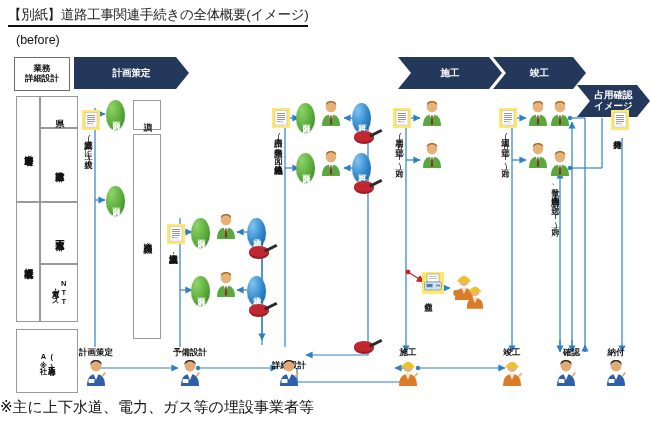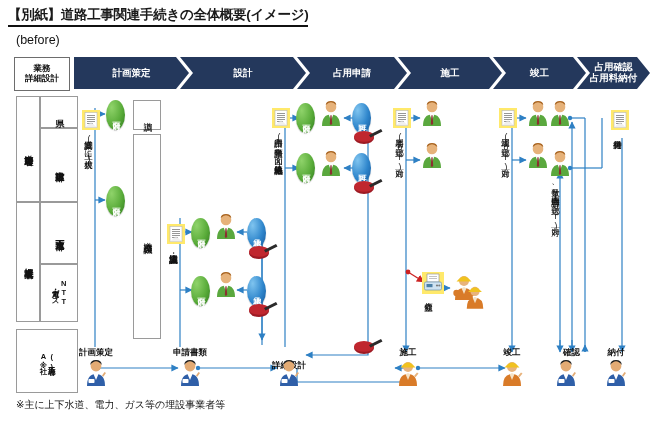--- a/index.html
+++ b/index.html
@@ -9,21 +9,21 @@
     font-family:"Liberation Sans","DejaVu Sans",sans-serif;
     color:#1a1a1a;
     overflow:hidden;
     position:relative;
   }
   .page{position:relative;width:650px;height:421px;}
 
   
   .title{
     position:absolute;left:8px;top:6px;
-    font-size:13.5px;font-weight:bold;letter-spacing:-0.3px;
+    font-size:13.5px;font-weight:normal;letter-spacing:-0.3px;
     border-bottom:2px solid #111;
     padding-bottom:1px;
     white-space:nowrap;
   }
   .subtitle{
     position:absolute;left:16px;top:33px;
     font-size:12.5px;color:#111;white-space:nowrap;
   }
 
   
@@ -57,21 +57,21 @@
   .vtext{
     writing-mode:vertical-rl;text-orientation:upright;
     font-size:9px;font-weight:bold;line-height:1.1;letter-spacing:0.5px;color:#111;
     white-space:nowrap;
   }
   .vtext.sm{font-size:7.5px;letter-spacing:0.2px;}
   .grp.solo{width:62px;left:0;}
 
   
   .footnote{
-    position:absolute;left:16px;top:398px;font-size:10px;color:#111;white-space:nowrap;
+    position:absolute;left:0;top:398px;font-size:15px;color:#111;white-space:nowrap;
   }
 
   
   svg.wires{position:absolute;left:0;top:0;width:650px;height:421px;pointer-events:none;}
 
   
   .vlabel{
     position:absolute;
     writing-mode:vertical-rl;text-orientation:upright;
     font-size:8.5px;line-height:1.05;color:#111;white-space:nowrap;
@@ -114,35 +114,29 @@
   <div class="subtitle">(before)</div>
 
   <div class="procbar">
     <div class="proc-label">
       <span>業務</span>
       <span>詳細設計</span>
     </div>
     <div class="chev first" style="left:60px;width:115px;">
       <span>計画策定</span>
     </div>
-    <div class="chev" style="left:166px;width:126px;">
-      <span>設計</span>
-    </div>
-    <div class="chev" style="left:283px;width:110px;">
-      <span>占用申請</span>
-    </div>
     <div class="chev" style="left:384px;width:104px;">
       <span>施工</span>
     </div>
     <div class="chev" style="left:479px;width:93px;">
       <span>竣工</span>
     </div>
-    <div class="chev" style="left:563px;width:73px;flex-direction:column;">
+    <div class="chev" style="left:563px;width:73px;flex-direction:column;margin-top:28px;">
       <span>占用確認</span>
-      <span>占用料納付</span>
+      <span>イメージ</span>
     </div>
   </div>
 
   <div class="actors">
 
     <div class="grp" style="top:0;height:106px;">
       <span class="vtext">道路管理者</span>
     </div>
     <div class="sub" style="top:0;height:32px;">
       <span class="vtext">県</span>
@@ -570,21 +564,21 @@
     <svg width="24" height="28" viewBox="0 0 24 28">
       <circle cx="12" cy="8" r="5.4" fill="#e3ab74"></circle>
       <path d="M6.2 7 Q12 -0.5 17.8 7 Q17.5 2 12 2 Q6.5 2 6.2 7Z" fill="#20201f"></path>
       <path d="M3 28 Q3 16 12 16 Q21 16 21 28 Z" fill="#2f5fa8"></path>
       <path d="M9.6 16.2 L12 22 L14.4 16.2 L12 15 Z" fill="#ffffff"></path>
       <rect x="4.5" y="21" width="6" height="4" rx="0.8" fill="#ffffff"></rect>
       <path d="M18 17.5 L20.5 14 L22 15 L19.3 18.8 Z" fill="#e3ab74"></path>
     </svg>
   </div>
 
-  <div class="cap" style="left:166px;top:347px;width:48px;">申請書類</div>
+  <div class="cap" style="left:166px;top:347px;width:48px;">予備設計</div>
   <div class="ic" style="left:178px;top:358px;">
     <svg width="24" height="28" viewBox="0 0 24 28">
       <circle cx="12" cy="8" r="5.4" fill="#e3ab74"></circle>
       <path d="M6.2 7 Q12 -0.5 17.8 7 Q17.5 2 12 2 Q6.5 2 6.2 7Z" fill="#20201f"></path>
       <path d="M3 28 Q3 16 12 16 Q21 16 21 28 Z" fill="#2f5fa8"></path>
       <path d="M9.6 16.2 L12 22 L14.4 16.2 L12 15 Z" fill="#ffffff"></path>
       <rect x="4.5" y="21" width="6" height="4" rx="0.8" fill="#ffffff"></rect>
       <path d="M18 17.5 L20.5 14 L22 15 L19.3 18.8 Z" fill="#e3ab74"></path>
     </svg>
   </div>

